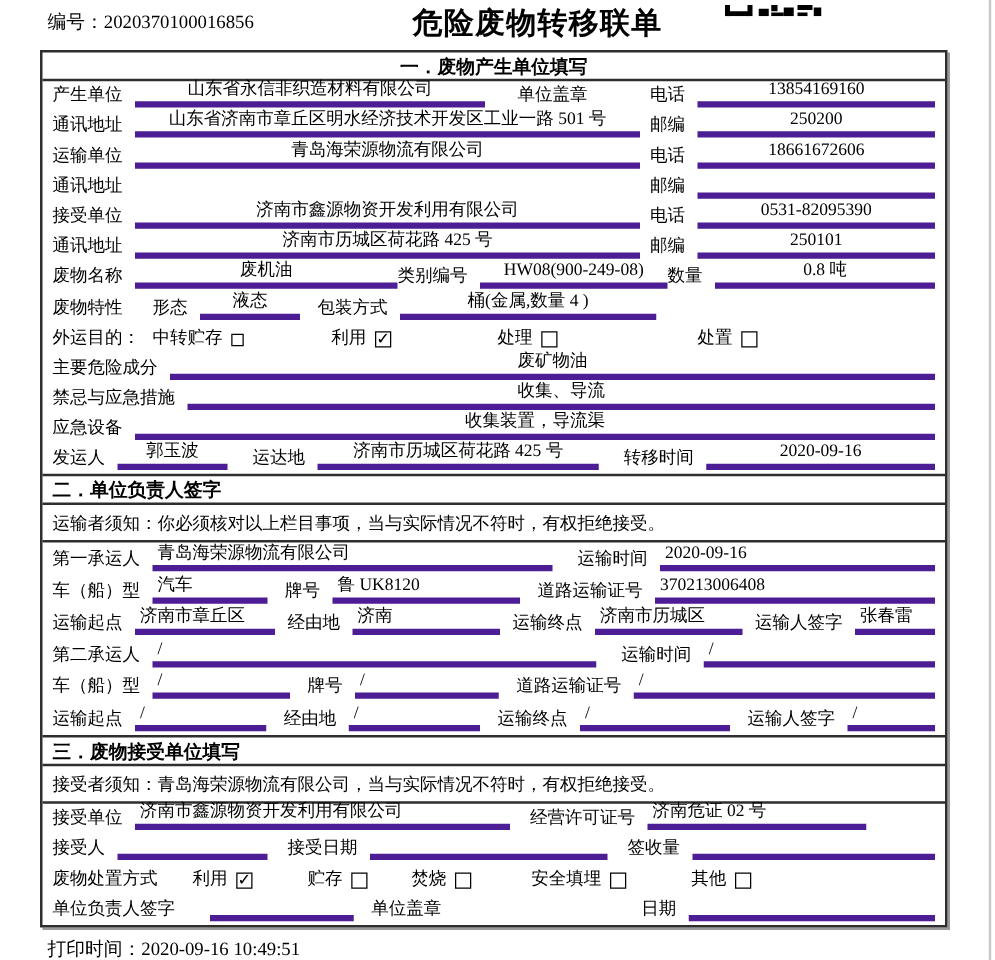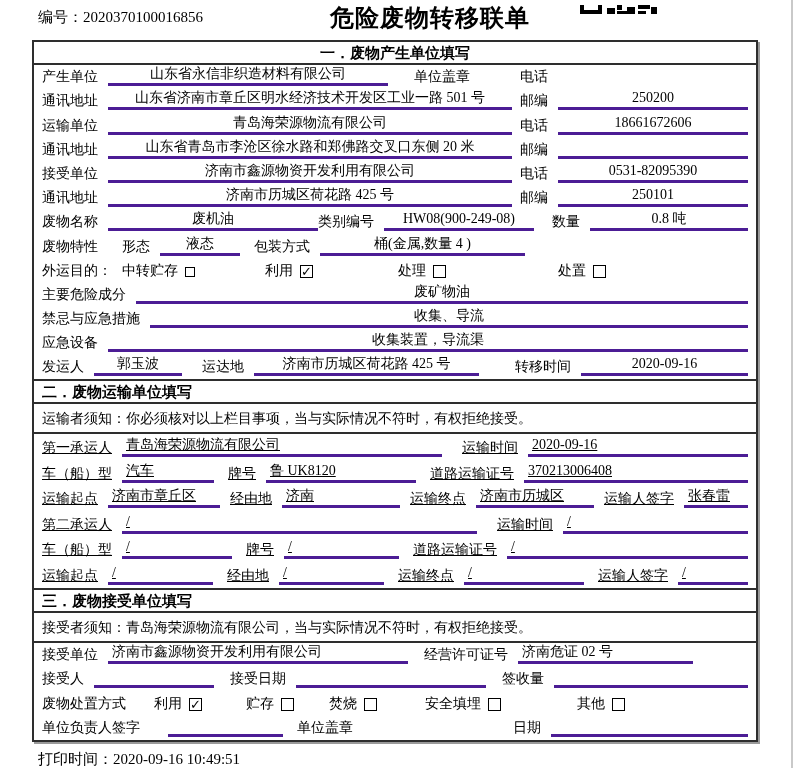--- a/index.html
+++ b/index.html
@@ -31,25 +31,25 @@
   }
   .notice{
     font-size:14px;padding:6px 8px 7px;border-bottom:2px solid #2e2e2e;
     box-sizing:border-box;height:30px;white-space:nowrap;
   }
   .row{
     display:flex;align-items:flex-end;box-sizing:border-box;
     padding:0 8px 3px;font-size:14px;line-height:19px;white-space:nowrap;
   }
   .s1 .row{height:24.2px;}
-  .s2 .row{height:25.6px;text-decoration:underline;}
+  .s2 .row{height:25.6px;}
   .s3 .row{height:24.2px;}
   .lbl{flex:none;margin-right:10px;}
   .u{
-    flex:none;border-bottom:3px solid #4c1d95;min-height:19px;
+    flex:none;border-bottom:5px solid #4c1d95;min-height:19px;
     padding:0 4px;box-sizing:border-box;overflow:hidden;
   }
   .u.grow{flex:1 1 auto;}
   .rz{display:flex;align-items:flex-end;flex:none;width:228px;margin-left:auto;}
   .opt{display:flex;align-items:flex-end;flex:none;}
   .opt .lbl{margin-right:0;}
   .cb{
     flex:none;width:13px;height:13px;border:1px solid #000;position:relative;
     margin-left:7px;margin-bottom:2px;box-sizing:border-box;
   }
@@ -88,20 +88,21 @@
 
   <div class="section s1">
     <div class="sec-title">一．废物产生单位填写</div>
 
     <div class="row">
       <span class="lbl">产生单位</span>
       <span class="u" style="width:280px">山东省永信非织造材料有限公司</span>
       <span class="lbl" style="margin-left:26px">单位盖章</span>
       <span class="rz">
           <span class="lbl">电话</span>
+          <span class="u grow">13854169160</span>
         </span>
     </div>
 
     <div class="row">
       <span class="lbl">通讯地址</span>
       <span class="u grow" style="margin-right:8px">山东省济南市章丘区明水经济技术开发区工业一路 501 号</span>
       <span class="rz">
           <span class="lbl">邮编</span>
           <span class="u grow">250200</span>
         </span>
@@ -111,21 +112,20 @@
       <span class="lbl">运输单位</span>
       <span class="u grow" style="margin-right:8px">青岛海荣源物流有限公司</span>
       <span class="rz">
           <span class="lbl">电话</span>
           <span class="u grow">18661672606</span>
         </span>
     </div>
 
     <div class="row">
       <span class="lbl">通讯地址</span>
-      <span class="u grow" style="margin-right:8px">山东省青岛市李沧区徐水路和郑佛路交叉口东侧 20 米</span>
       <span class="rz">
           <span class="lbl">邮编</span>
           <span class="u grow"></span>
         </span>
     </div>
 
     <div class="row">
       <span class="lbl">接受单位</span>
       <span class="u grow" style="margin-right:8px">济南市鑫源物资开发利用有限公司</span>
       <span class="rz">
@@ -141,21 +141,21 @@
           <span class="lbl">邮编</span>
           <span class="u grow">250101</span>
         </span>
     </div>
 
     <div class="row">
       <span class="lbl">废物名称</span>
       <span class="u" style="width:210px">废机油</span>
       <span class="lbl" style="margin-left:0">类别编号</span>
       <span class="u" style="width:150px">HW08(900-249-08)</span>
-      <span class="lbl" style="margin-left:18px">数量</span>
+      <span class="lbl" style="">数量</span>
       <span class="u grow">0.8 吨</span>
     </div>
 
     <div class="row">
       <span class="lbl">废物特性</span>
       <span class="lbl" style="margin-left:14px">形态</span>
       <span class="u" style="width:80px">液态</span>
       <span class="lbl" style="margin-left:14px">包装方式</span>
       <span class="u" style="width:205px">桶(金属,数量 4 )</span>
     </div>
@@ -193,27 +193,27 @@
     <div class="row">
       <span class="lbl">应急设备</span>
       <span class="u grow">收集装置，导流渠</span>
     </div>
 
     <div class="row">
       <span class="lbl">发运人</span>
       <span class="u" style="width:88px">郭玉波</span>
       <span class="lbl" style="margin-left:20px">运达地</span>
       <span class="u" style="width:225px">济南市历城区荷花路 425 号</span>
-      <span class="lbl" style="margin-left:36px">转移时间</span>
+      <span class="lbl" style="margin-left:20px">转移时间</span>
       <span class="u grow">2020-09-16</span>
     </div>
   </div>
 
   <div class="section s2">
-    <div class="sec-title">二．废物运输单位填写</div>
+    <div class="sec-title">二．单位负责人签字</div>
     <div class="notice">运输者须知：你必须核对以上栏目事项，当与实际情况不符时，有权拒绝接受。</div>
 
     <div class="row">
       <span class="lbl">第一承运人</span>
       <span class="u" style="width:320px">青岛海荣源物流有限公司</span>
       <span class="lbl" style="margin-left:20px">运输时间</span>
       <span class="u grow">2020-09-16</span>
     </div>
 
     <div class="row">
@@ -295,21 +295,21 @@
           <span class="cb"></span>
         </span>
       <span class="opt" style="margin-left:35px">
           <span class="lbl">焚烧</span>
           <span class="cb"></span>
         </span>
       <span class="opt" style="margin-left:48px">
           <span class="lbl">安全填埋</span>
           <span class="cb"></span>
         </span>
-      <span class="opt" style="margin-left:76px">
+      <span class="opt" style="margin-left:52px">
           <span class="lbl">其他</span>
           <span class="cb"></span>
         </span>
     </div>
 
     <div class="row">
       <span class="lbl">单位负责人签字</span>
       <span class="u" style="width:115px;margin-left:18px"></span>
       <span class="lbl" style="margin-left:14px">单位盖章</span>
       <span class="lbl" style="margin-left:150px">日期</span>

